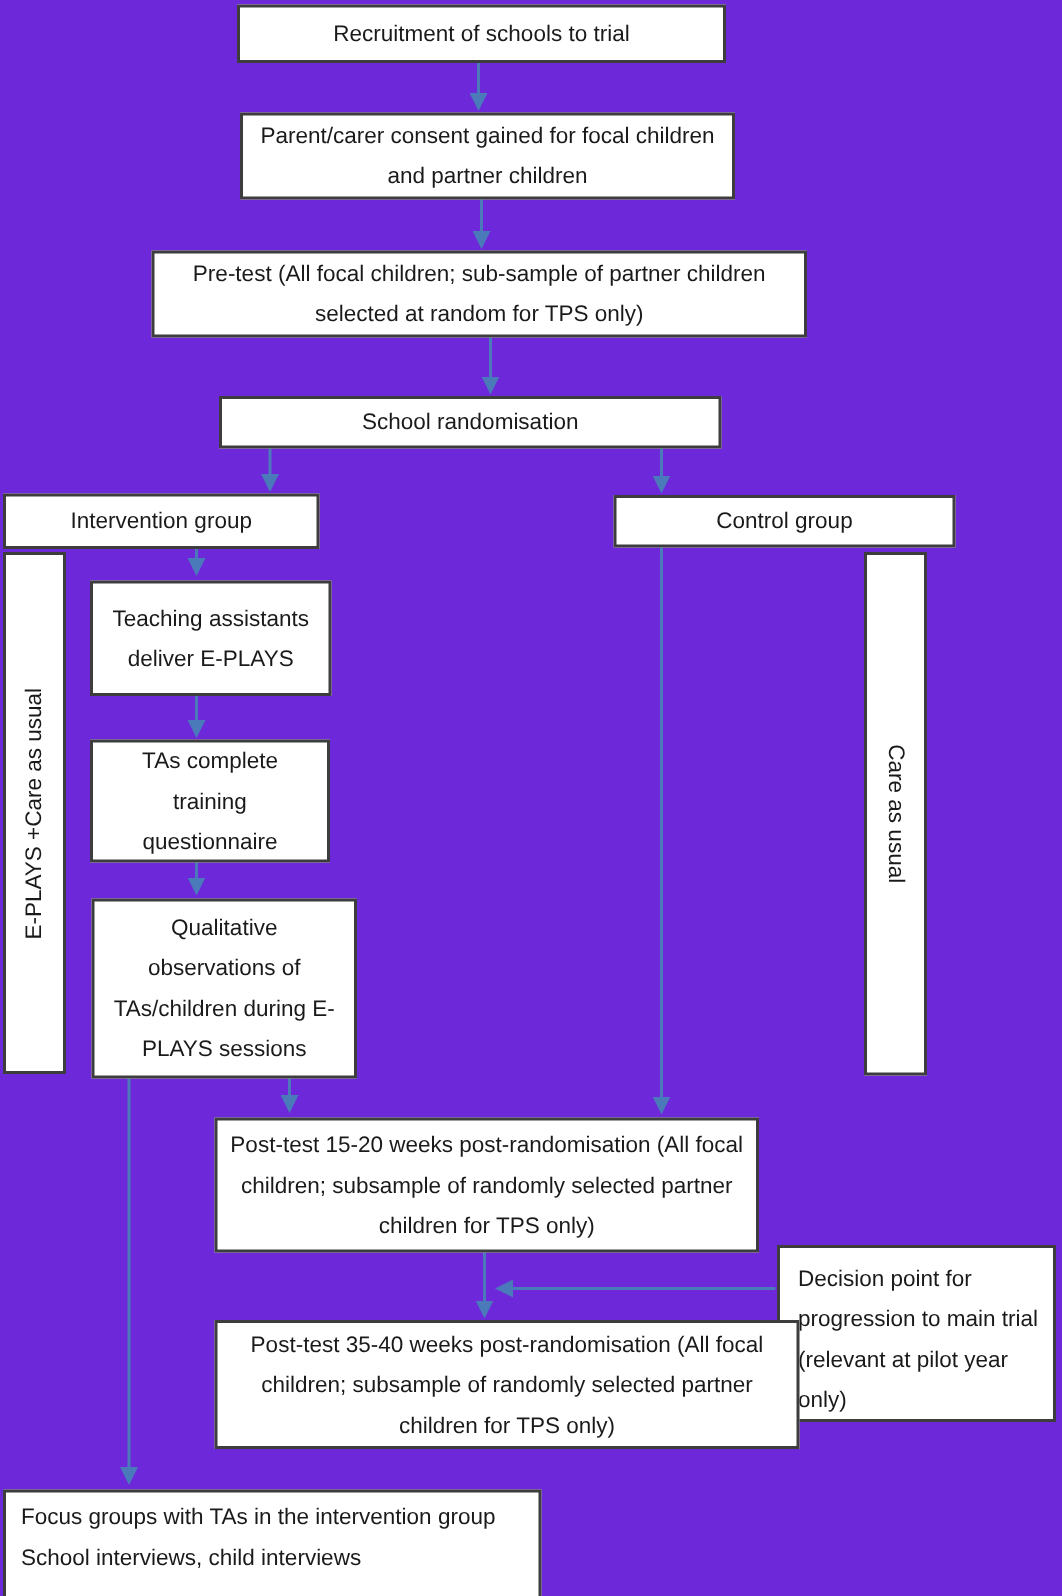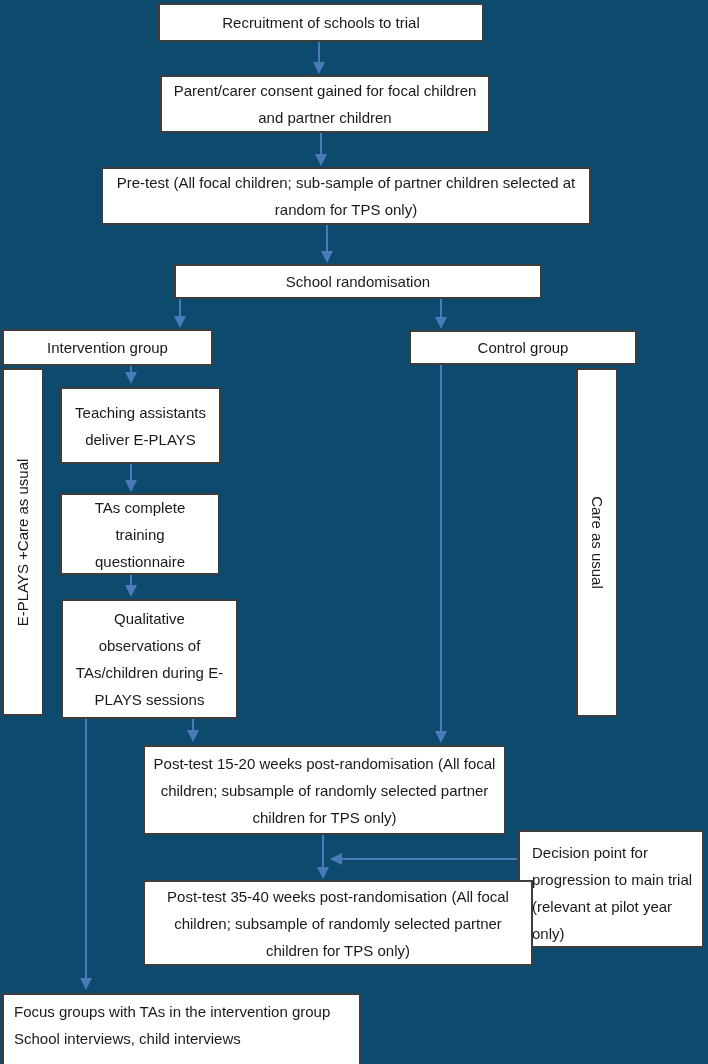--- a/index.html
+++ b/index.html
@@ -4,21 +4,21 @@
 <style>
   :root{
     --arrow-color:#4a7aba;
     --box-border:#3d3d3d;
     --text-color:#1a1a1a;
   }
   html,body{margin:0;padding:0;background:#ffffff;}
   .canvas{
     position:relative;
     width:708px;height:1064px;
-    background:#0c4a6e;
+    background:#6d28d9;
     font-family:"Liberation Sans","DejaVu Sans",sans-serif;
     color:var(--text-color);
     overflow:hidden;
   }
   .flow-svg{position:absolute;left:0;top:0;z-index:1;}
   .arrow{stroke:var(--arrow-color);stroke-width:2;fill:none;}
   .ahead{fill:var(--arrow-color);}
   .box{
     position:absolute;z-index:2;
     box-sizing:border-box;
@@ -63,25 +63,25 @@
   </svg>
 
   <div class="box" style="left:158px;top:3px;width:326px;height:39px;">
     <span class="lbl">Recruitment of schools to trial</span>
   </div>
 
   <div class="box" style="left:160px;top:75px;width:330px;height:58px;">
     <span class="lbl">Parent/carer consent gained for focal children and partner children</span>
   </div>
 
-  <div class="box" style="left:101px;top:167px;width:490px;height:58px;">
+  <div class="box" style="left:101px;top:167px;width:437px;height:58px;">
     <span class="lbl">Pre-test (All focal children; sub-sample of partner children selected at random for TPS only)</span>
   </div>
 
-  <div class="box" style="left:174px;top:264px;width:368px;height:35px;">
+  <div class="box" style="left:146px;top:264px;width:335px;height:35px;">
     <span class="lbl">School randomisation</span>
   </div>
 
   <div class="box" style="left:2px;top:329px;width:211px;height:37px;">
     <span class="lbl">Intervention group</span>
   </div>
 
   <div class="box" style="left:409px;top:330px;width:228px;height:35px;">
     <span class="lbl">Control group</span>
   </div>

